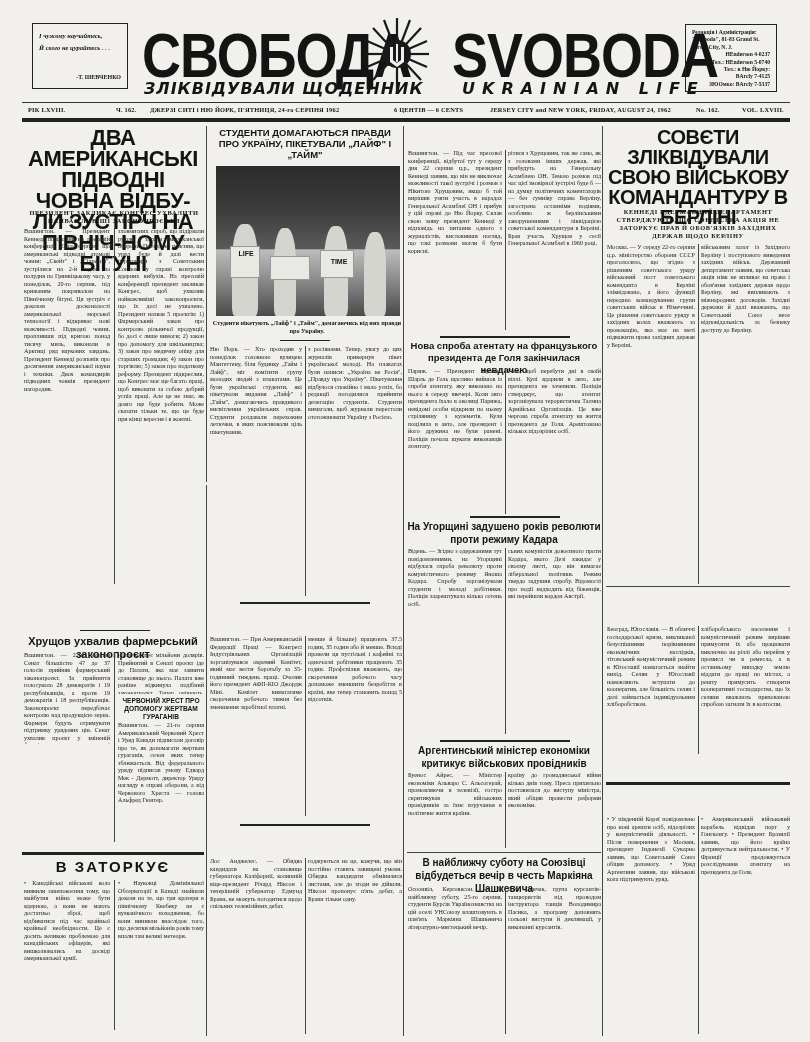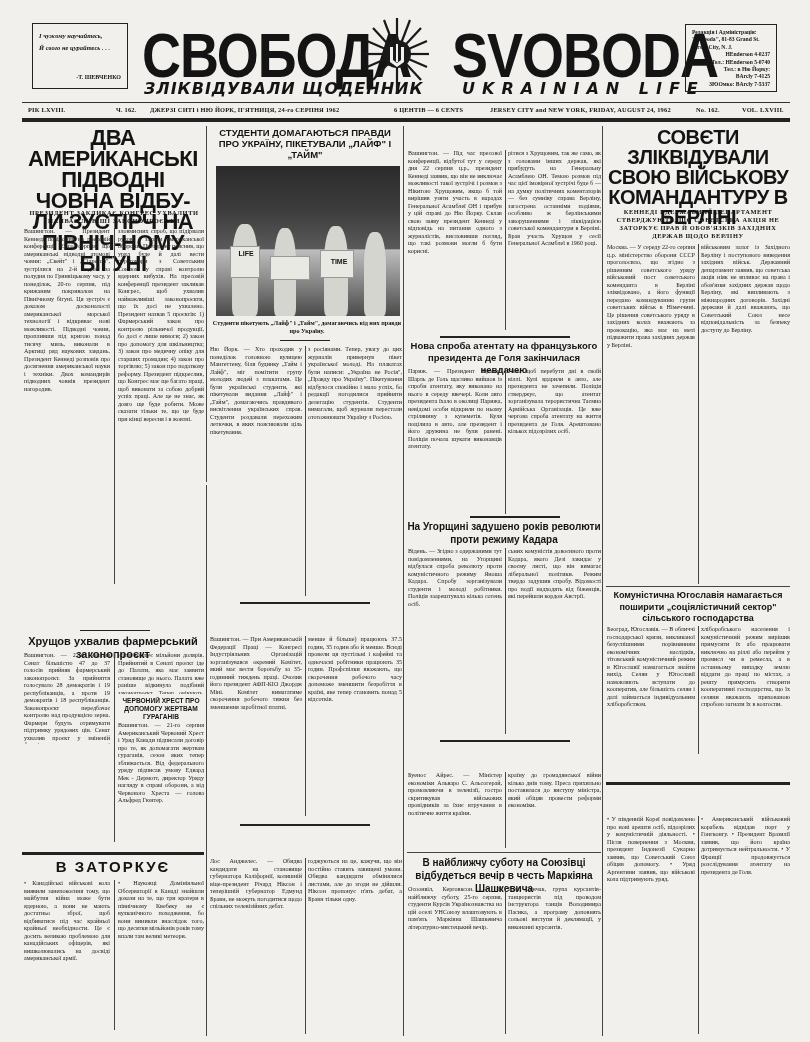--- a/index.html
+++ b/index.html
@@ -212,38 +212,38 @@
   <div class="vrule" style="left:505px; top:368px; height:146px;"></div>
   <div class="col body-text" style="left:508px; top:368px; width:93px; height:146px;">Голь, щоб перебути дні в своїй віллі. Кулі вдарили в авто, але президента не зачепили. Поліція стверджує, що атентат зорганізувала терористична Таємна Армійська Організація. Це вже чергова спроба атентату на життя президента де Голя. Арештовано кількох підозрілих осіб.</div>
 
   <div class="hrule" style="left:470px; top:516px; width:90px; height:2px; background:#222;"></div>
   <div class="col head-sans" style="left:407px; top:520px; width:194px; font-size:10px; line-height:13px;">На Угорщині задушено років революти проти режиму Кадара</div>
   <div class="col body-text" style="left:408px; top:548px; width:94px; height:186px;">Відень. — Згідно з одержаними тут повідомленнями, на Угорщині відбулася спроба революту проти комуністичного режиму Яноша Кадара. Спробу зорганізували студенти і молоді робітники. Поліція заарештувала кілька сотень осіб.</div>
   <div class="vrule" style="left:505px; top:548px; height:186px;"></div>
   <div class="col body-text" style="left:508px; top:548px; width:93px; height:186px;">сьних комуністів довоєнного проти Кадара, якого Дезі закидає у своєму листі, що він вимагає ліберальної політики. Режим твердо задушив спробу. Відомості про події надходять від біженців, які перейшли кордон Австрії.</div>
 
   <div class="hrule" style="left:440px; top:740px; width:130px; height:2px; background:#222;"></div>
+  <div class="col head-sans" style="left:407px; top:744px; width:194px; font-size:10px; line-height:13px;">Аргентинський міністер економіки критикує військових провідників</div>
   <div class="col body-text" style="left:408px; top:772px; width:94px; height:76px;">Буенос Айрес. — Міністер економіки Альваро С. Альсогерай, промовляючи в телевізії, гостро скритикував військових провідників за їхнє втручання в політичне життя країни.</div>
   <div class="vrule" style="left:505px; top:772px; height:76px;"></div>
   <div class="col body-text" style="left:508px; top:772px; width:93px; height:76px;">країну до громадянської війни кілька днів тому. Преса прихильно поставилася до виступу міністра, який обіцяв провести реформи економіки.</div>
 
   <div class="hrule" style="left:407px; top:852px; width:194px; height:1px;"></div>
   <div class="col head-sans" style="left:407px; top:856px; width:194px; font-size:10px; line-height:13px;">В найближчу суботу на Союзівці відбудеться вечір в честь Маркіяна Шашкевича</div>
   <div class="col body-text" style="left:408px; top:886px; width:94px; height:148px;">Осоонвіл, Керговксон. — В найближчу суботу, 25-го серпня, студенти Курсів Українознавства на цій оселі УНСоюзу влаштовують в пам'ять Маркіяна Шашкевича літературно-мистецький вечір.</div>
   <div class="vrule" style="left:505px; top:886px; height:148px;"></div>
   <div class="col body-text" style="left:508px; top:886px; width:93px; height:148px;">Галі Сенчак, група курсантів-танцюристів під проводом інструктора танців Володимира Пасика, а програму доповнять сольові виступи й деклямації, у виконанні курсантів.</div>
 
   <div class="col head-cond" style="left:606px; top:127px; width:184px; font-size:20px; line-height:20px; letter-spacing:-0.5px;">СОВЄТИ ЗЛІКВІДУВАЛИ СВОЮ ВІЙСЬКОВУ КОМАНДАНТУРУ В БЕРЛІНІ</div>
   <div class="col deck" style="left:606px; top:208px; width:184px;">КЕННЕДІ І ДЕРЖАВНИЙ ДЕПАРТАМЕНТ СТВЕРДЖУЮТЬ, ЩО СОВЄТСЬКА АКЦІЯ НЕ ЗАТОРКУЄ ПРАВ Й ОБОВ'ЯЗКІВ ЗАХІДНИХ ДЕРЖАВ ЩОДО БЕРЛІНУ</div>
   <div class="col body-text" style="left:607px; top:244px; width:88px; height:340px;">Москва. — У середу 22-го серпня ц.р. міністерство оборони СССР проголосило, що згідно з рішенням советського уряду військовий пост советського коменданта в Берліні зліквідовано, а його функції передано командуванню групи советських військ в Німеччині. Це рішення советського уряду в західних колах вважають за провокацію, яка має на меті підважити права західних держав у Берліні.</div>
   <div class="vrule" style="left:698px; top:244px; height:340px;"></div>
   <div class="col body-text" style="left:701px; top:244px; width:89px; height:340px;">військовим залог із Західного Берліну і поступового виведення західних військ. Державний департамент заявив, що советська акція ніяк не впливає на права і обов'язки західних держав щодо Берліну, які випливають з міжнародних договорів. Західні держави й далі вважають, що Советський Союз несе відповідальність за безпеку доступу до Берліну.</div>
 
   <div class="hrule" style="left:606px; top:586px; width:184px; height:1px;"></div>
-  <div class="col head-sans" style="left:606px; top:590px; width:184px; font-size:9px; line-height:11.5px;">Комуністична Югославія намагається поширити „соціялістичний сектор" сільського господарства</div>
   <div class="col body-text" style="left:607px; top:626px; width:88px; height:128px;">Београд, Югославія. — В обличчі господарської кризи, викликаної безуспішними порівнянням економічних наслідків, тітовський комуністичний режим в Югославії намагається знайти вихід. Селян у Югославії намовляють вступати до кооператив, але більшість селян і далі займається індивідуальним хліборобством.</div>
   <div class="vrule" style="left:698px; top:626px; height:128px;"></div>
   <div class="col body-text" style="left:701px; top:626px; width:89px; height:128px;">хліборобського населення і комуністичний режим вирішив примусити їх або працювати виключно на ріллі або перейти у промисл чи в ремесла, а в останньому випадку землю віддати до праці по містах, а решту примусить створити кооперативні господарства, що їх селяни вважають прихованою спробою загнати їх в колгоспи.</div>
 
   <div class="hrule" style="left:606px; top:782px; width:184px; height:3px; background:#222;"></div>
   <div class="col body-text" style="left:607px; top:816px; width:88px; height:218px;">• У південній Кореї повідомлено про нові арешти осіб, підозрілих у комуністичній діяльності. • Після повернення з Москви, президент Індонезії Сукарно заявив, що Советський Союз обіцяв допомогу. • Уряд Аргентини заявив, що військові кола підтримують уряд.</div>
   <div class="vrule" style="left:698px; top:816px; height:218px;"></div>
   <div class="col body-text" style="left:701px; top:816px; width:89px; height:218px;">• Американський військовий корабель відвідав порт у Гонгконгу. • Президент Бразилії заявив, що його країна дотримується нейтральности. • У Франції продовжується розслідування атентату на президента де Голя.</div>
 
   <div class="col" style="left:232px; top:250px; width:28px; font-size:7px; font-weight:bold; text-align:center; font-family:'Liberation Sans',sans-serif;">LIFE</div>

